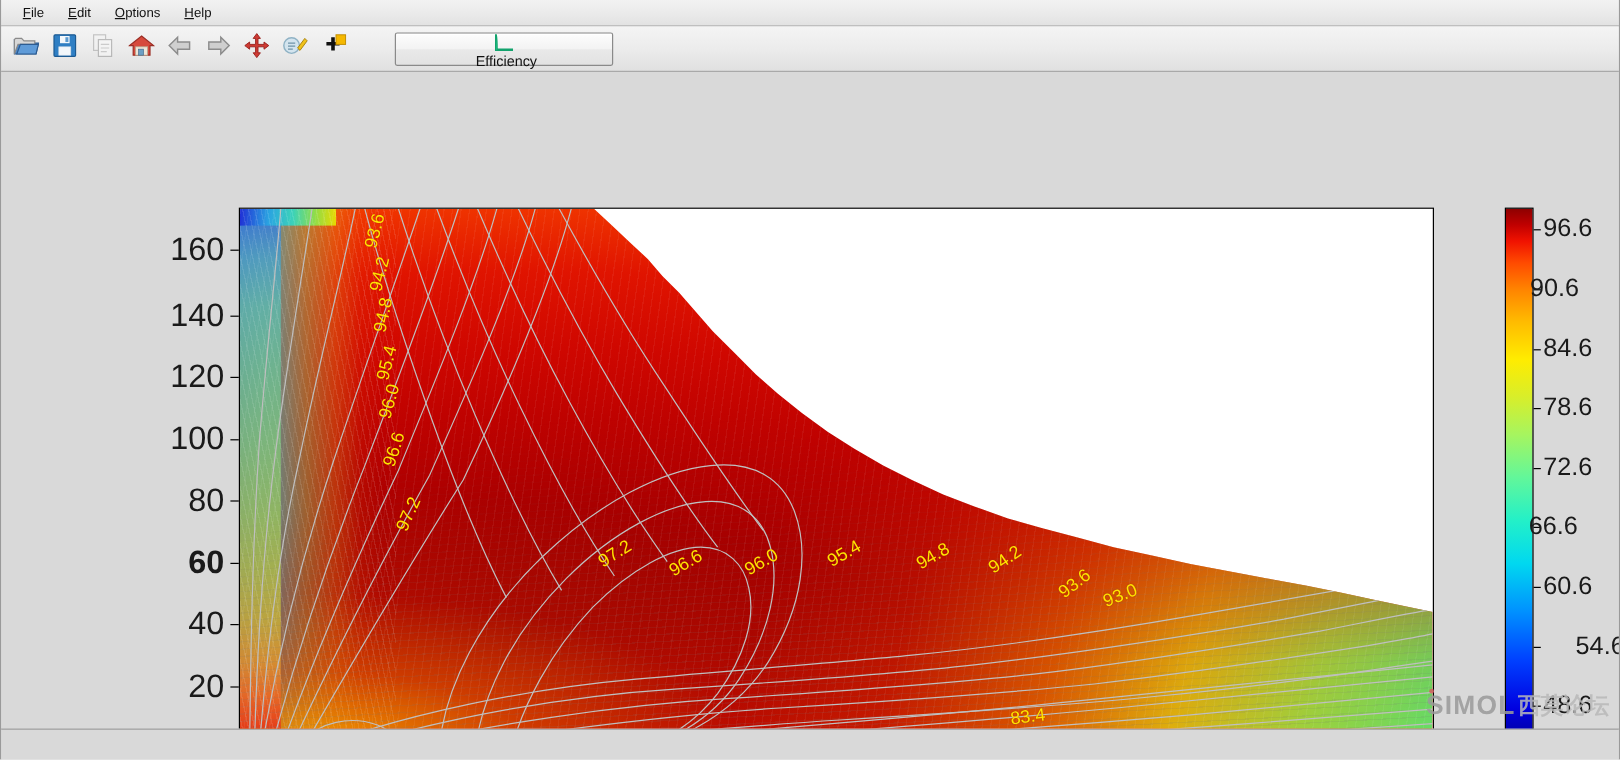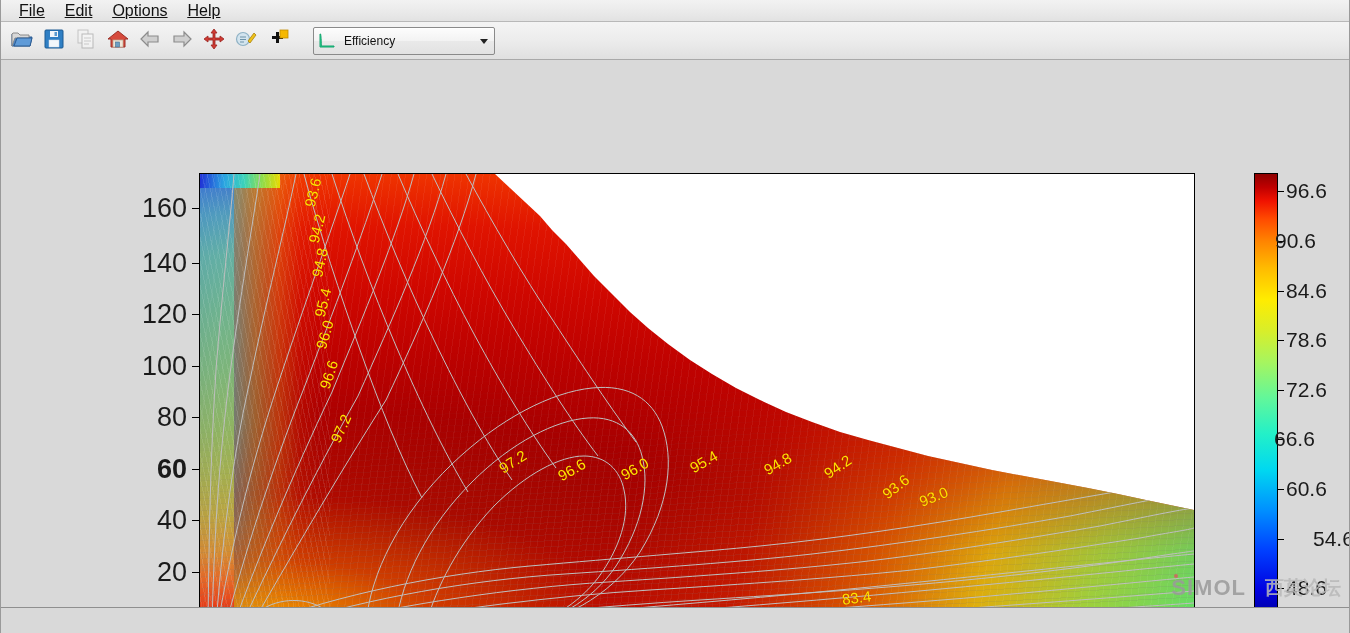--- a/index.html
+++ b/index.html
@@ -24,23 +24,23 @@
   
   .menubar{
     height:22px;min-height:22px;
     background:linear-gradient(to bottom,#f2f2f2 0%,#eaeaea 55%,#e2e2e2 100%);
     border-bottom:1px solid #b8b8b8;
     display:flex;align-items:center;
     padding-left:8px;
     box-sizing:border-box;
   }
   .menu-item{
-    font-size:16px;color:#111;
+    font-size:11px;color:#111;
     padding:2px 10px 2px 10px;
-    cursor:default;white-space:nowrap;text-decoration:underline;
+    cursor:default;white-space:nowrap;
   }
   .menu-item .mn{text-decoration:underline;}
 
   
   .toolbar{
     height:38px;min-height:38px;
     background:linear-gradient(to bottom,#f4f4f4 0%,#ececec 50%,#e0e0e0 100%);
     border-bottom:1px solid #a9a9a9;
     display:flex;align-items:center;
     padding:0 6px;
@@ -49,28 +49,29 @@
   }
   .tb-btn{
     width:28px;height:28px;
     display:flex;align-items:center;justify-content:center;
     border:1px solid transparent;border-radius:3px;
     cursor:default;
   }
   .tb-sep{width:6px;}
 
   .combo{
-    margin-left:10px;
+    margin-left:26px;
     width:180px;height:26px;
     background:linear-gradient(to bottom,#fdfdfd 0%,#f3f3f3 48%,#e9e9e9 52%,#e2e2e2 100%);
     border:1px solid #8a8a8a;border-radius:2px;
     display:flex;align-items:center;
     box-shadow:inset 0 1px 0 #fff;
     cursor:default;
     position:relative;
+    flex-direction:column;
   }
   .combo .ci{width:26px;display:flex;align-items:center;justify-content:center;}
   .combo .clabel{font-size:12px;color:#111;flex:1;padding-left:4px;}
   .combo .carrow{
     width:20px;display:flex;align-items:center;justify-content:center;
   }
 
   
   .canvas-area{
     flex:1;position:relative;background:#d9d9d9;overflow:hidden;
@@ -230,21 +231,21 @@
   }
   .cbar-tick{position:absolute;width:6px;height:1px;background:#000;}
   .cbar-lab{
     position:absolute;font-size:21px;color:#1a1a1a;
     transform:translateY(-50%);white-space:nowrap;
   }
 
   
   .watermark{
     position:absolute;right:8px;bottom:6px;
-    display:flex;align-items:center;gap:19px;
+    display:flex;align-items:center;gap:2px;
     opacity:.85;user-select:none;
   }
   .wm-en{
     font-size:22px;font-weight:bold;letter-spacing:1px;
     color:#9a9a9a;
     font-family:"Liberation Sans", sans-serif;
   }
   .wm-cn{
     font-size:19px;font-weight:bold;color:#b9b9b9;
     font-family:"DejaVu Sans", sans-serif;

